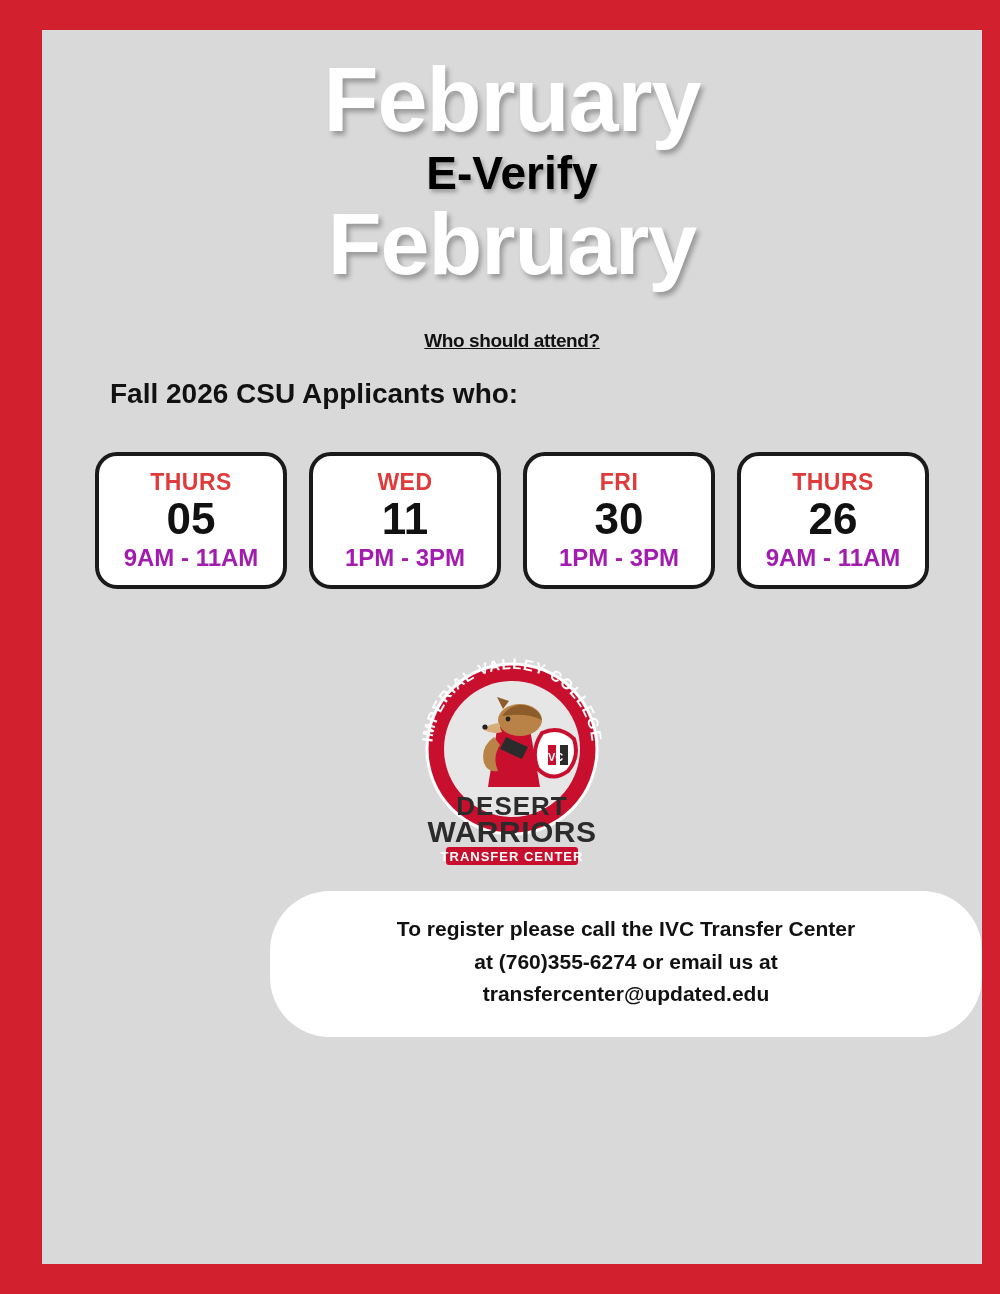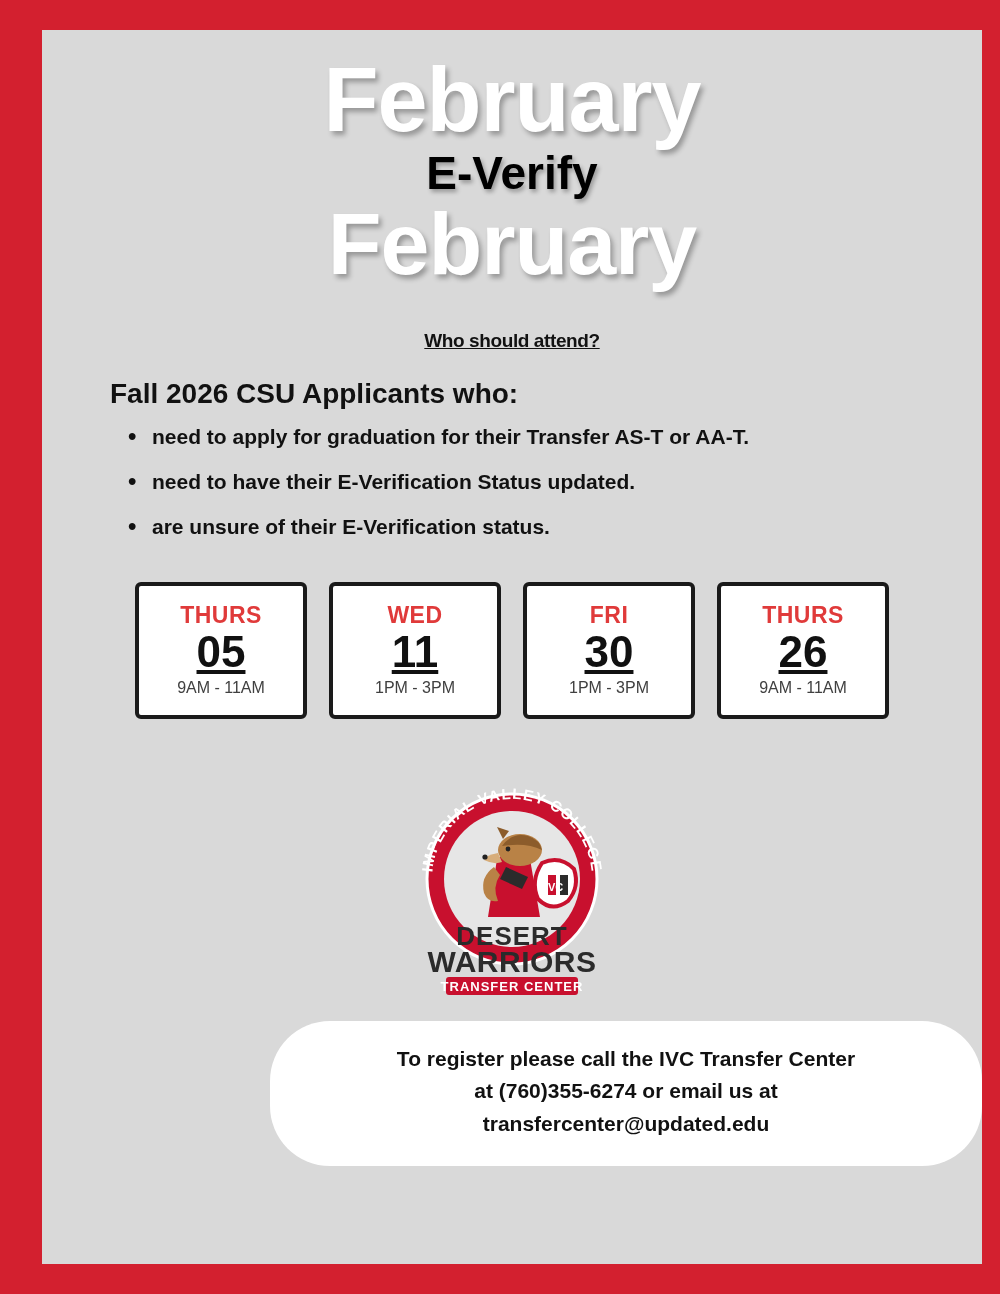--- a/index.html
+++ b/index.html
@@ -93,49 +93,48 @@
   }
 
   
   .dates-row {
     display: flex;
     justify-content: center;
     gap: 22px;
     margin-top: 42px;
   }
   .date-card {
-    width: 172px;
+    width: 192px;
     height: 137px;
     background: #ffffff;
     border: 4px solid #1a1a1a;
-    border-radius: 6px;
+    border-radius: 22px;
     box-sizing: border-box;
     display: flex;
     flex-direction: column;
     align-items: center;
     justify-content: center;
   }
   .date-day {
     font-size: 23px;
     font-weight: 700;
     color: #e03a3a;
     letter-spacing: 0.5px;
     line-height: 1;
   }
   .date-num {
     font-size: 44px;
     font-weight: 700;
     color: #111111;
     line-height: 1.15;
-    text-decoration: underline;
   }
   .date-time {
-    font-size: 16px;
-    font-weight: 400;
-    color: #404040;
+    font-size: 24px;
+    font-weight: 700;
+    color: #a21caf;
     line-height: 1;
     margin-top: 2px;
   }
 
   
   .logo-wrap {
     display: flex;
     justify-content: center;
     margin-top: 48px;
   }
@@ -173,25 +172,20 @@
 
   <div class="title-block">
     <div class="title-month">February</div>
     <div class="title-sub">E-Verify</div>
     <div class="title-main">February</div>
   </div>
 
   <div class="who-heading">Who should attend?</div>
   <div class="who-intro">Fall 2026 CSU Applicants who:</div>
 
-  <ul class="bullets">
-    <li>need to apply for graduation for their Transfer AS-T or AA-T.</li>
-    <li>need to have their E-Verification Status updated.</li>
-    <li>are unsure of their E-Verification status.</li>
-  </ul>
 
   <div class="dates-row">
     <div class="date-card">
       <div class="date-day">THURS</div>
       <div class="date-num">05</div>
       <div class="date-time">9AM - 11AM</div>
     </div>
     <div class="date-card">
       <div class="date-day">WED</div>
       <div class="date-num">11</div>

